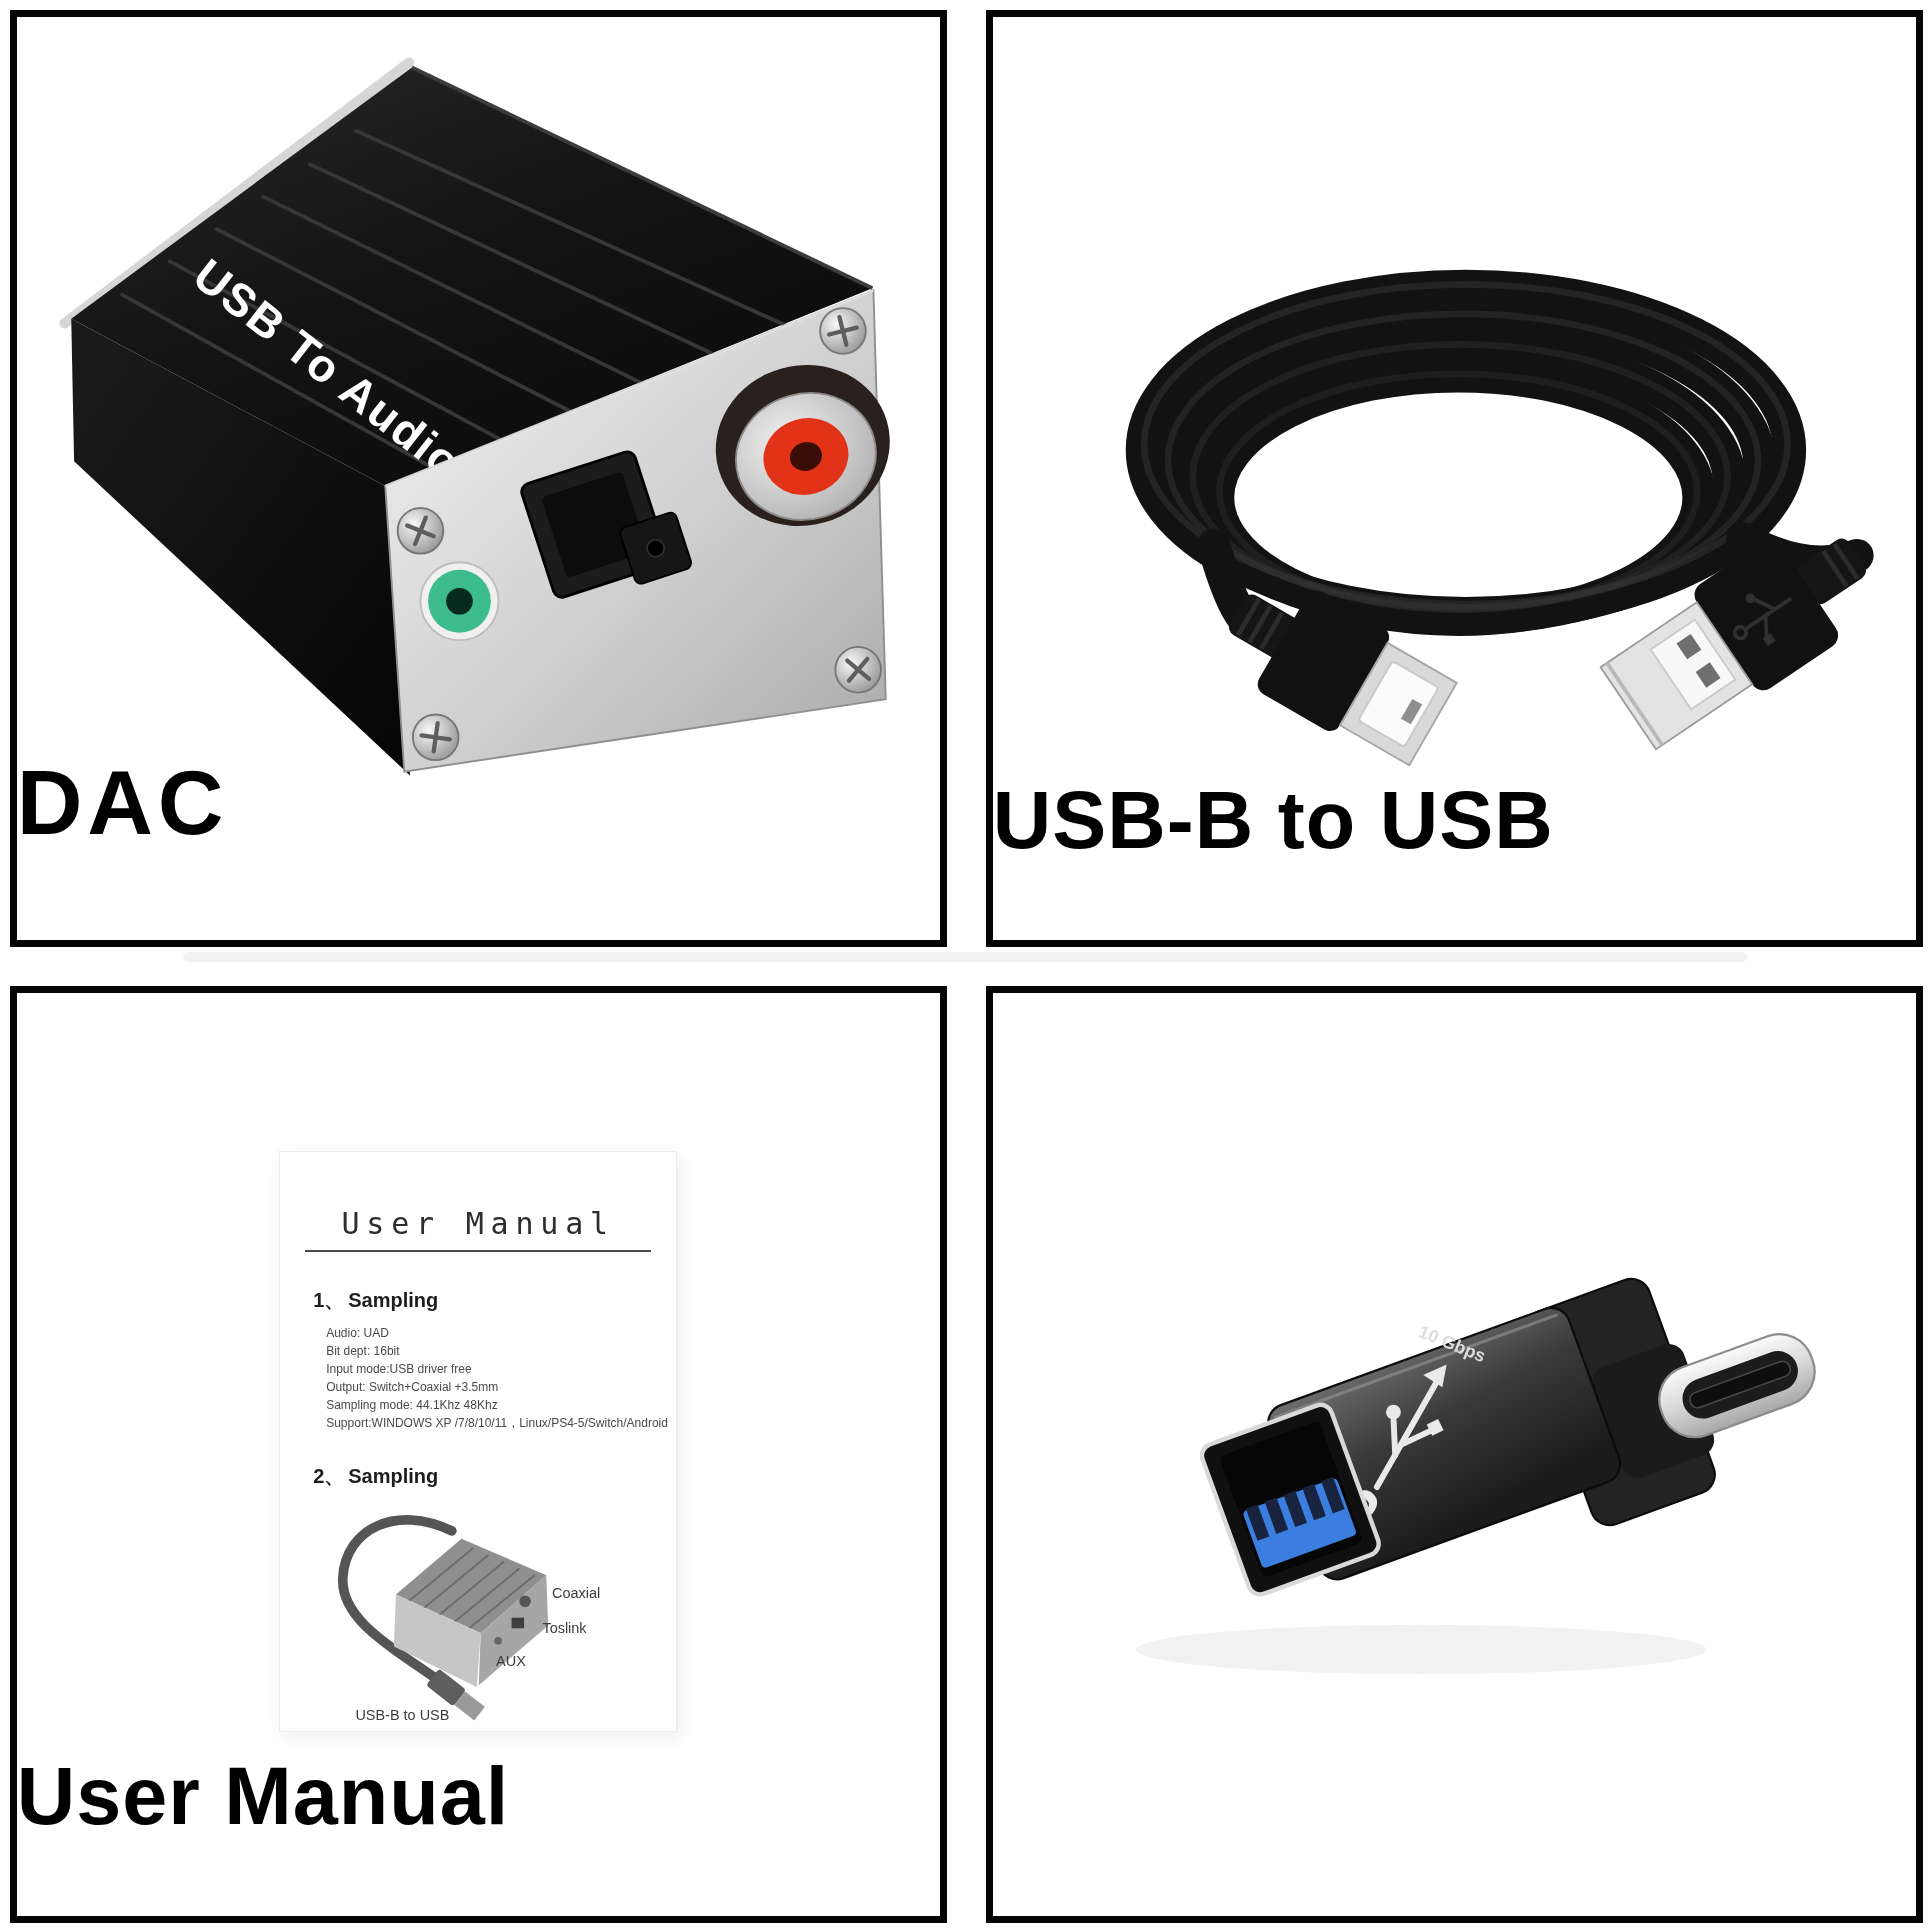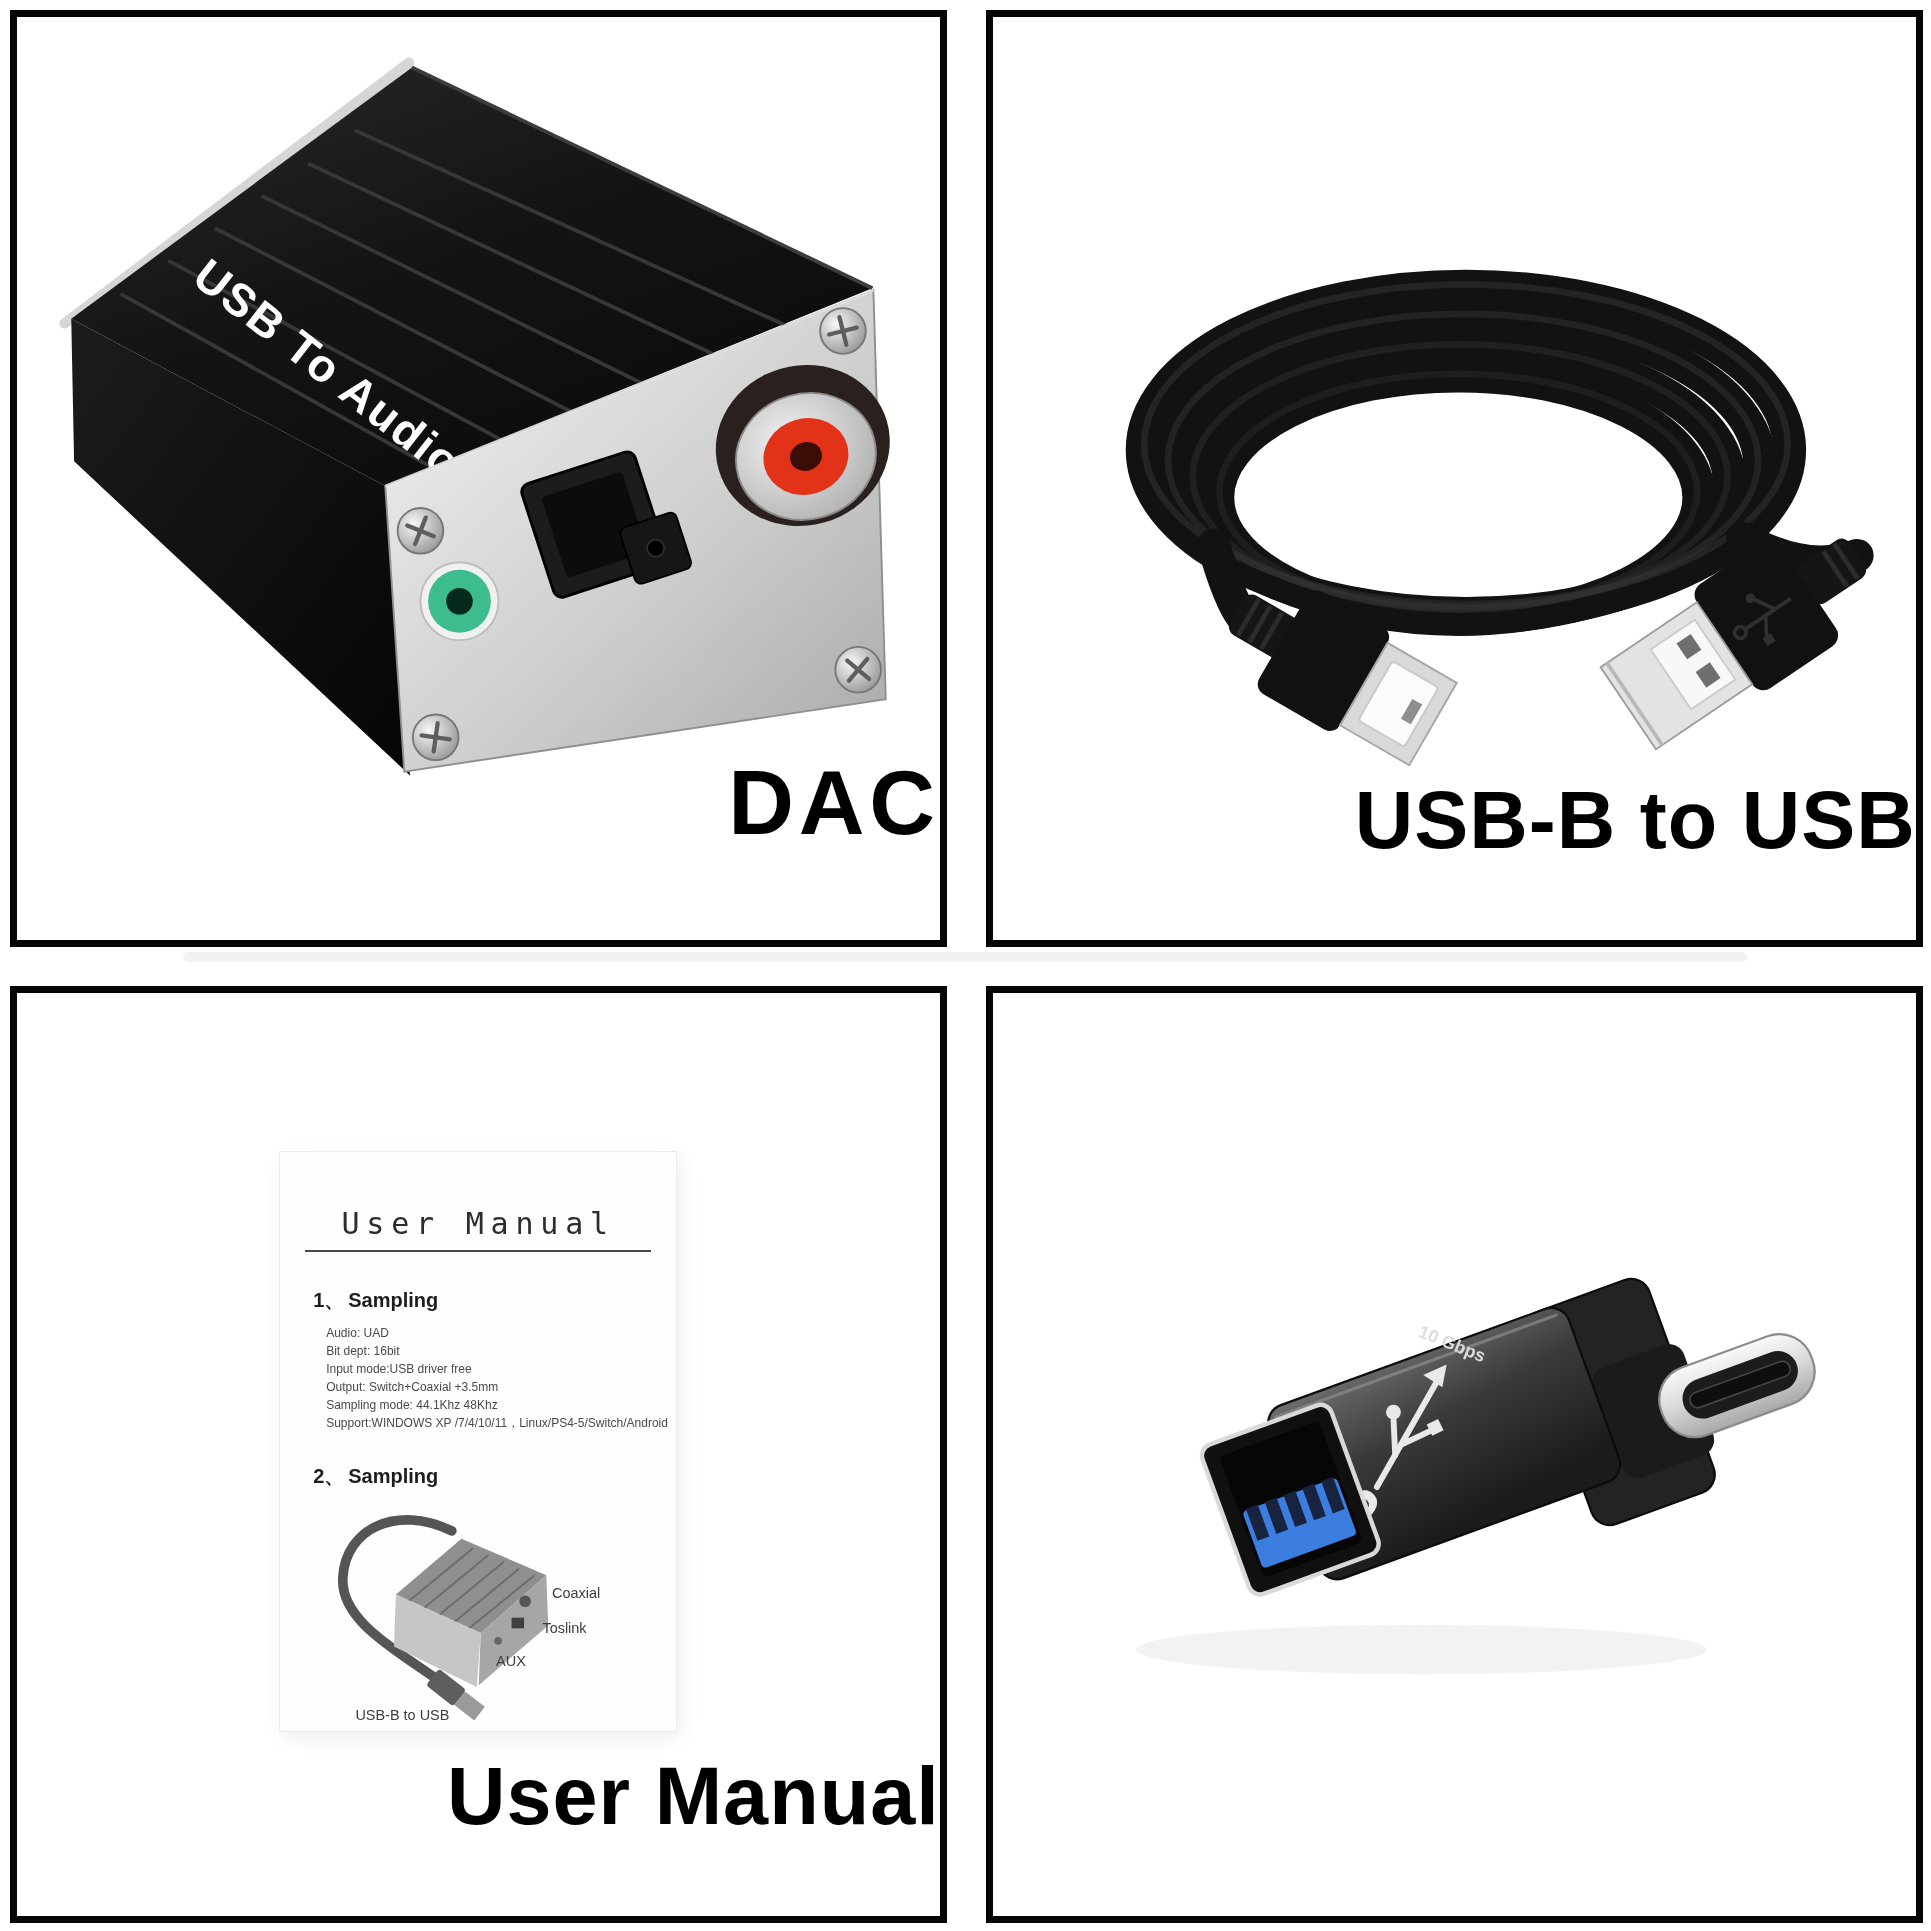--- a/index.html
+++ b/index.html
@@ -1,21 +1,21 @@
 <!DOCTYPE html>
 <html><head>
 <meta charset="utf-8">
 <style>
   html,body{margin:0;padding:0;background:#fff;}
   body{width:1931px;height:1931px;position:relative;font-family:"Liberation Sans",sans-serif;}
   .grid{position:absolute;left:0;top:0;display:grid;grid-template-columns:937px 937px;grid-template-rows:937px 937px;gap:39px;padding:9.7px;}
   .panel{border:7.7px solid #050505;background:#ffffff;position:relative;overflow:hidden;}
   .photo{position:absolute;left:0;top:0;width:100%;}
   .photo svg{display:block;width:100%;height:auto;}
-  .caption{position:absolute;left:0;right:0;text-align:right;font-weight:bold;color:#000;margin-top:14px;}
+  .caption{position:absolute;left:0;right:0;text-align:left;font-weight:bold;color:#000;margin-top:14px;}
   .caption.dac{bottom:85px;font-size:91px;letter-spacing:4.8px;}
   .caption.cable{bottom:73px;font-size:81px;letter-spacing:1px;}
   .caption.manual{bottom:73px;font-size:81px;letter-spacing:1px;}
   .caption.typec{bottom:93px;font-size:81px;letter-spacing:1px;}
   .mid-divider{position:absolute;left:183px;top:952px;width:1564px;height:9.7px;background:#f1f1f1;border-radius:4.8px;}
   
   .paper{position:absolute;left:50%;top:159px;width:396px;height:579px;margin-left:-198px;background:#fefefe;
          box-shadow:0 0 0 1px #ececec, 3.9px 5.8px 19.3px rgba(0,0,0,.08);}
   .paper-title{margin:54px 0 0 0;text-align:center;font-family:"DejaVu Sans Mono",monospace;font-size:30px;letter-spacing:6.8px;color:#2d2d2d;}
   .paper-hr{height:1.9px;background:#4a4a4a;margin:9.7px 25px 0 25px;}
@@ -198,21 +198,21 @@
 
       <div class="sec">
         <span class="sec-idx">1、</span><span>Sampling</span>
       </div>
       <div class="params">
         <div>Audio:  UAD</div>
         <div>Bit dept:  16bit</div>
         <div>Input mode:USB driver free</div>
         <div>Output:  Switch+Coaxial +3.5mm</div>
         <div>Sampling mode:  44.1Khz 48Khz</div>
-        <div>Support:WINDOWS XP /7/4/10/11，Linux/PS4-5/Switch/Android</div>
+        <div>Support:WINDOWS XP /7/8/10/11，Linux/PS4-5/Switch/Android</div>
       </div>
 
       <div class="sec sec2">
         <span class="sec-idx">2、</span><span>Sampling</span>
       </div>
 
       <svg class="diagram" width="348" height="241" viewBox="0 0 360 250">
 
         <path d="M 158,30 C 100,2 48,28 45,78 C 42,122 98,152 140,182" stroke="#555" stroke-width="10" fill="none" stroke-linecap="round"></path>
         <g transform="translate(148,188) rotate(38)">

